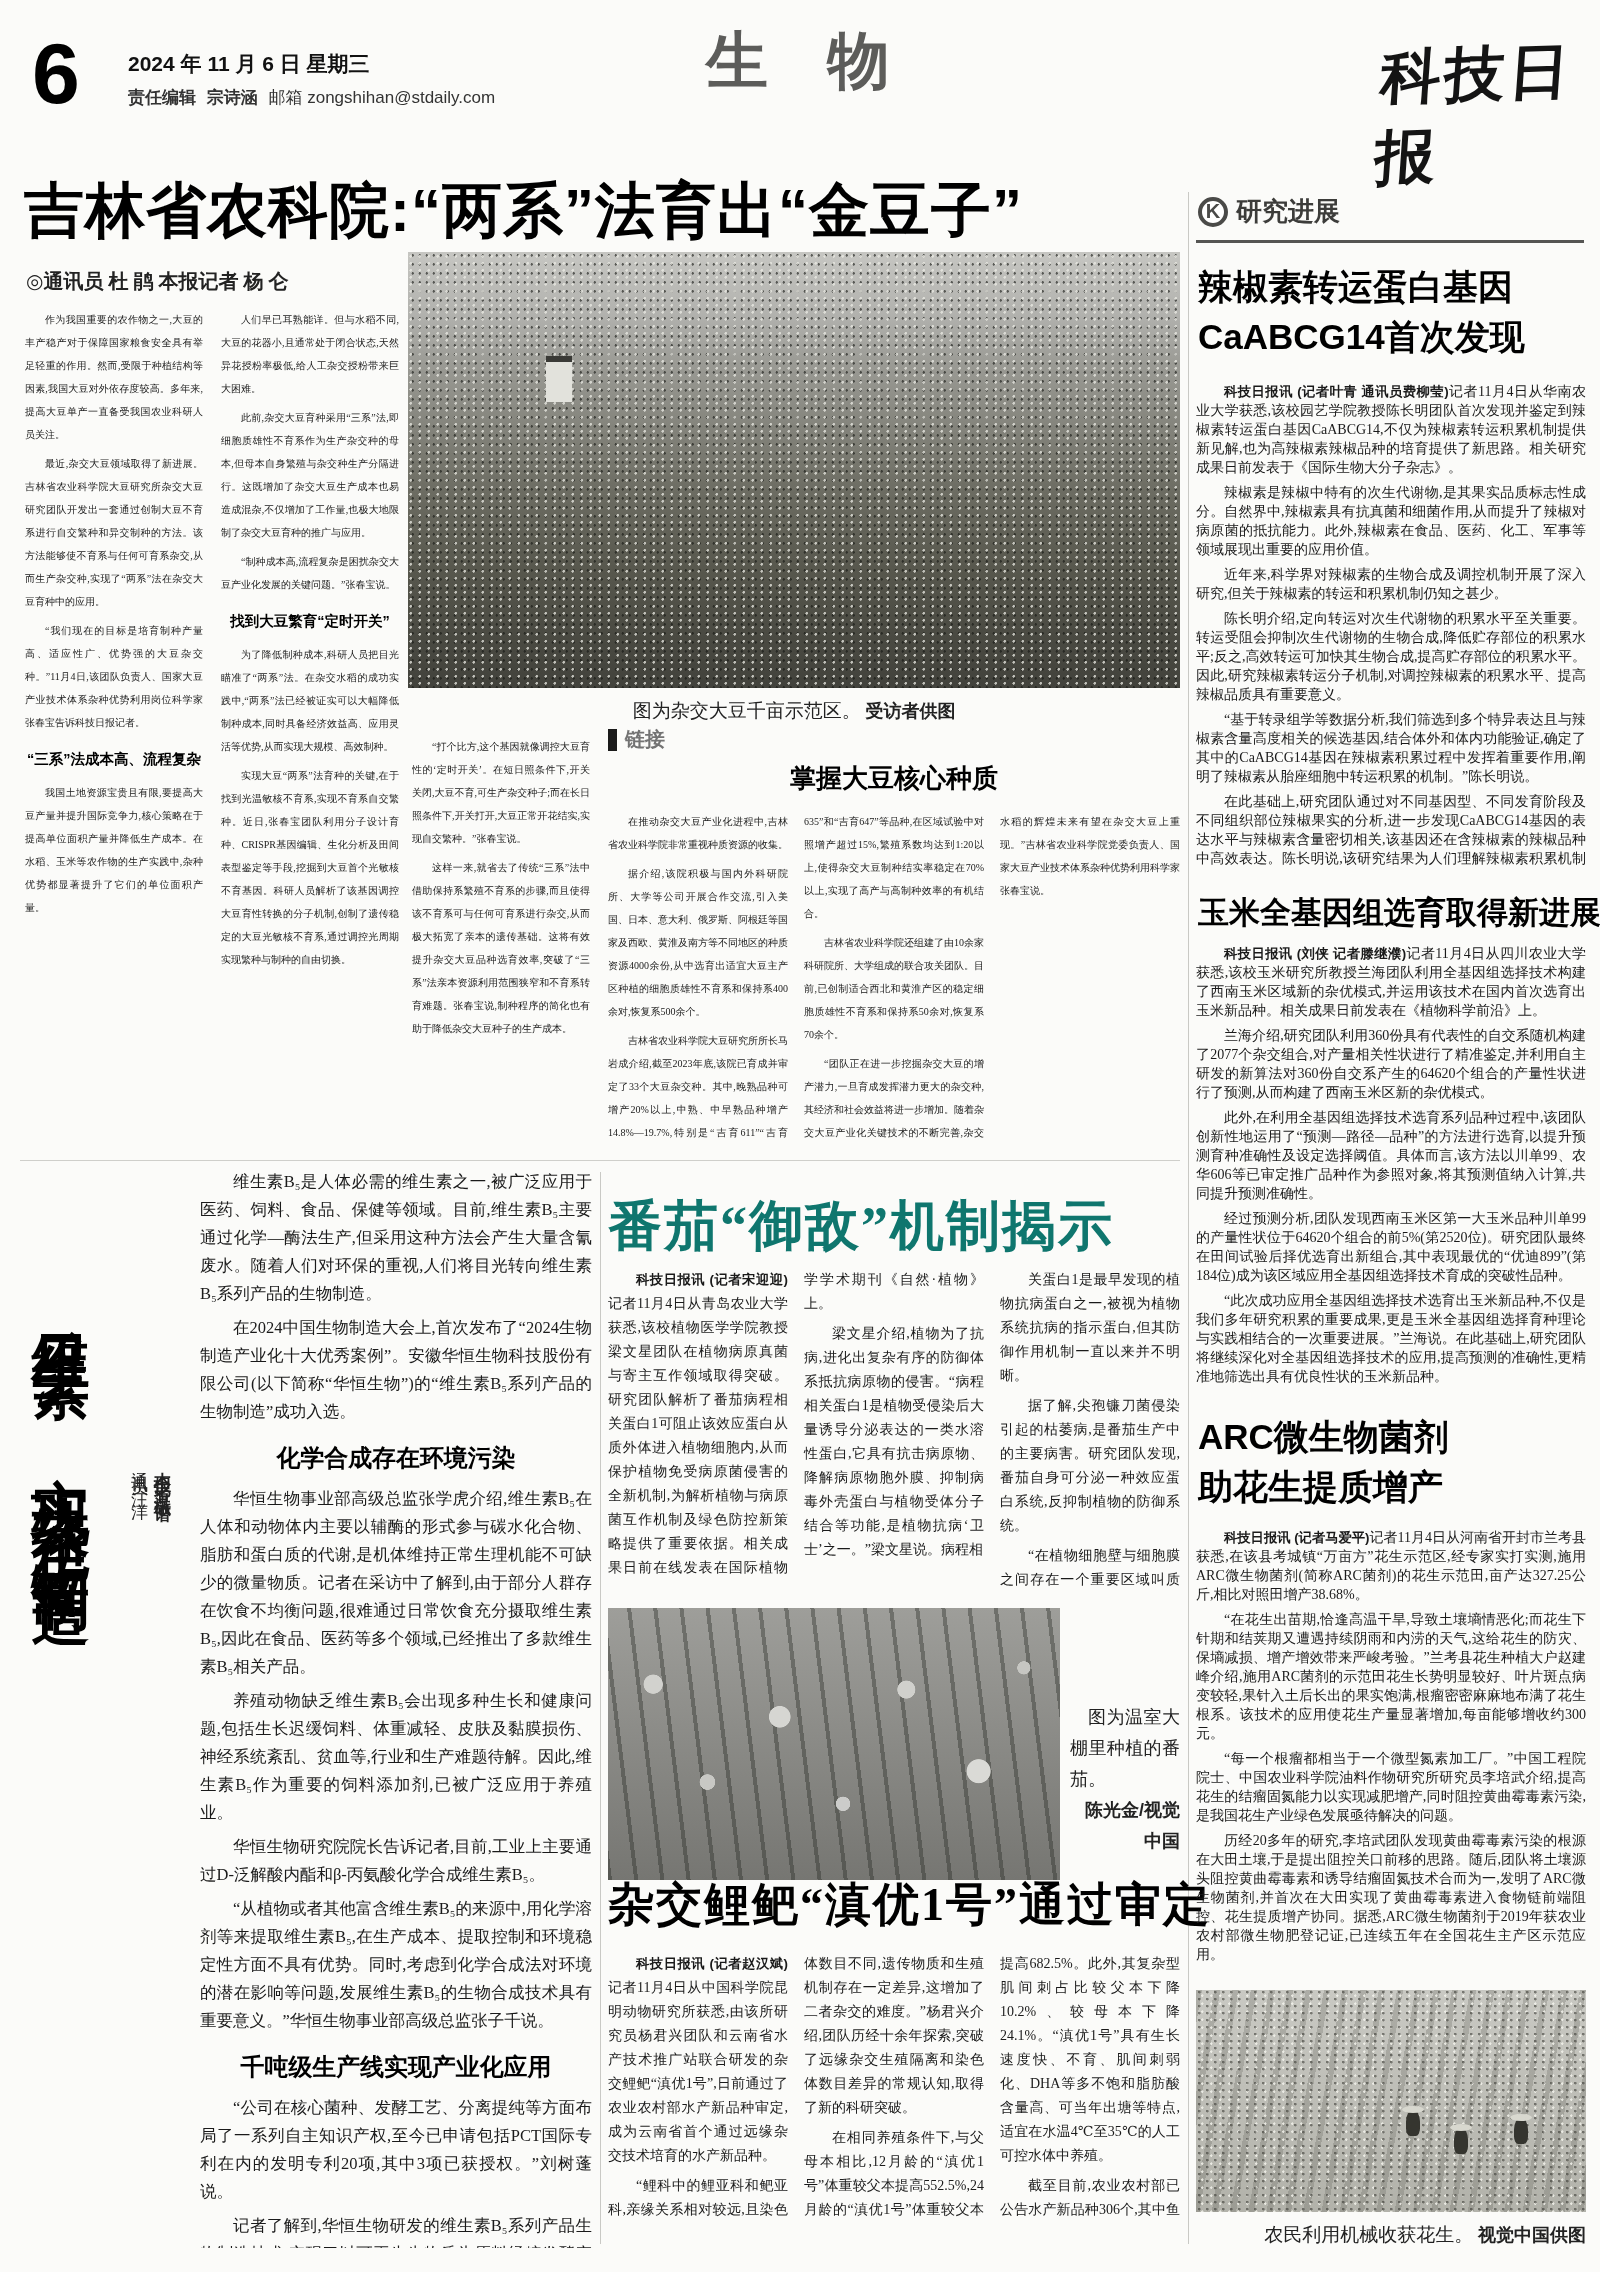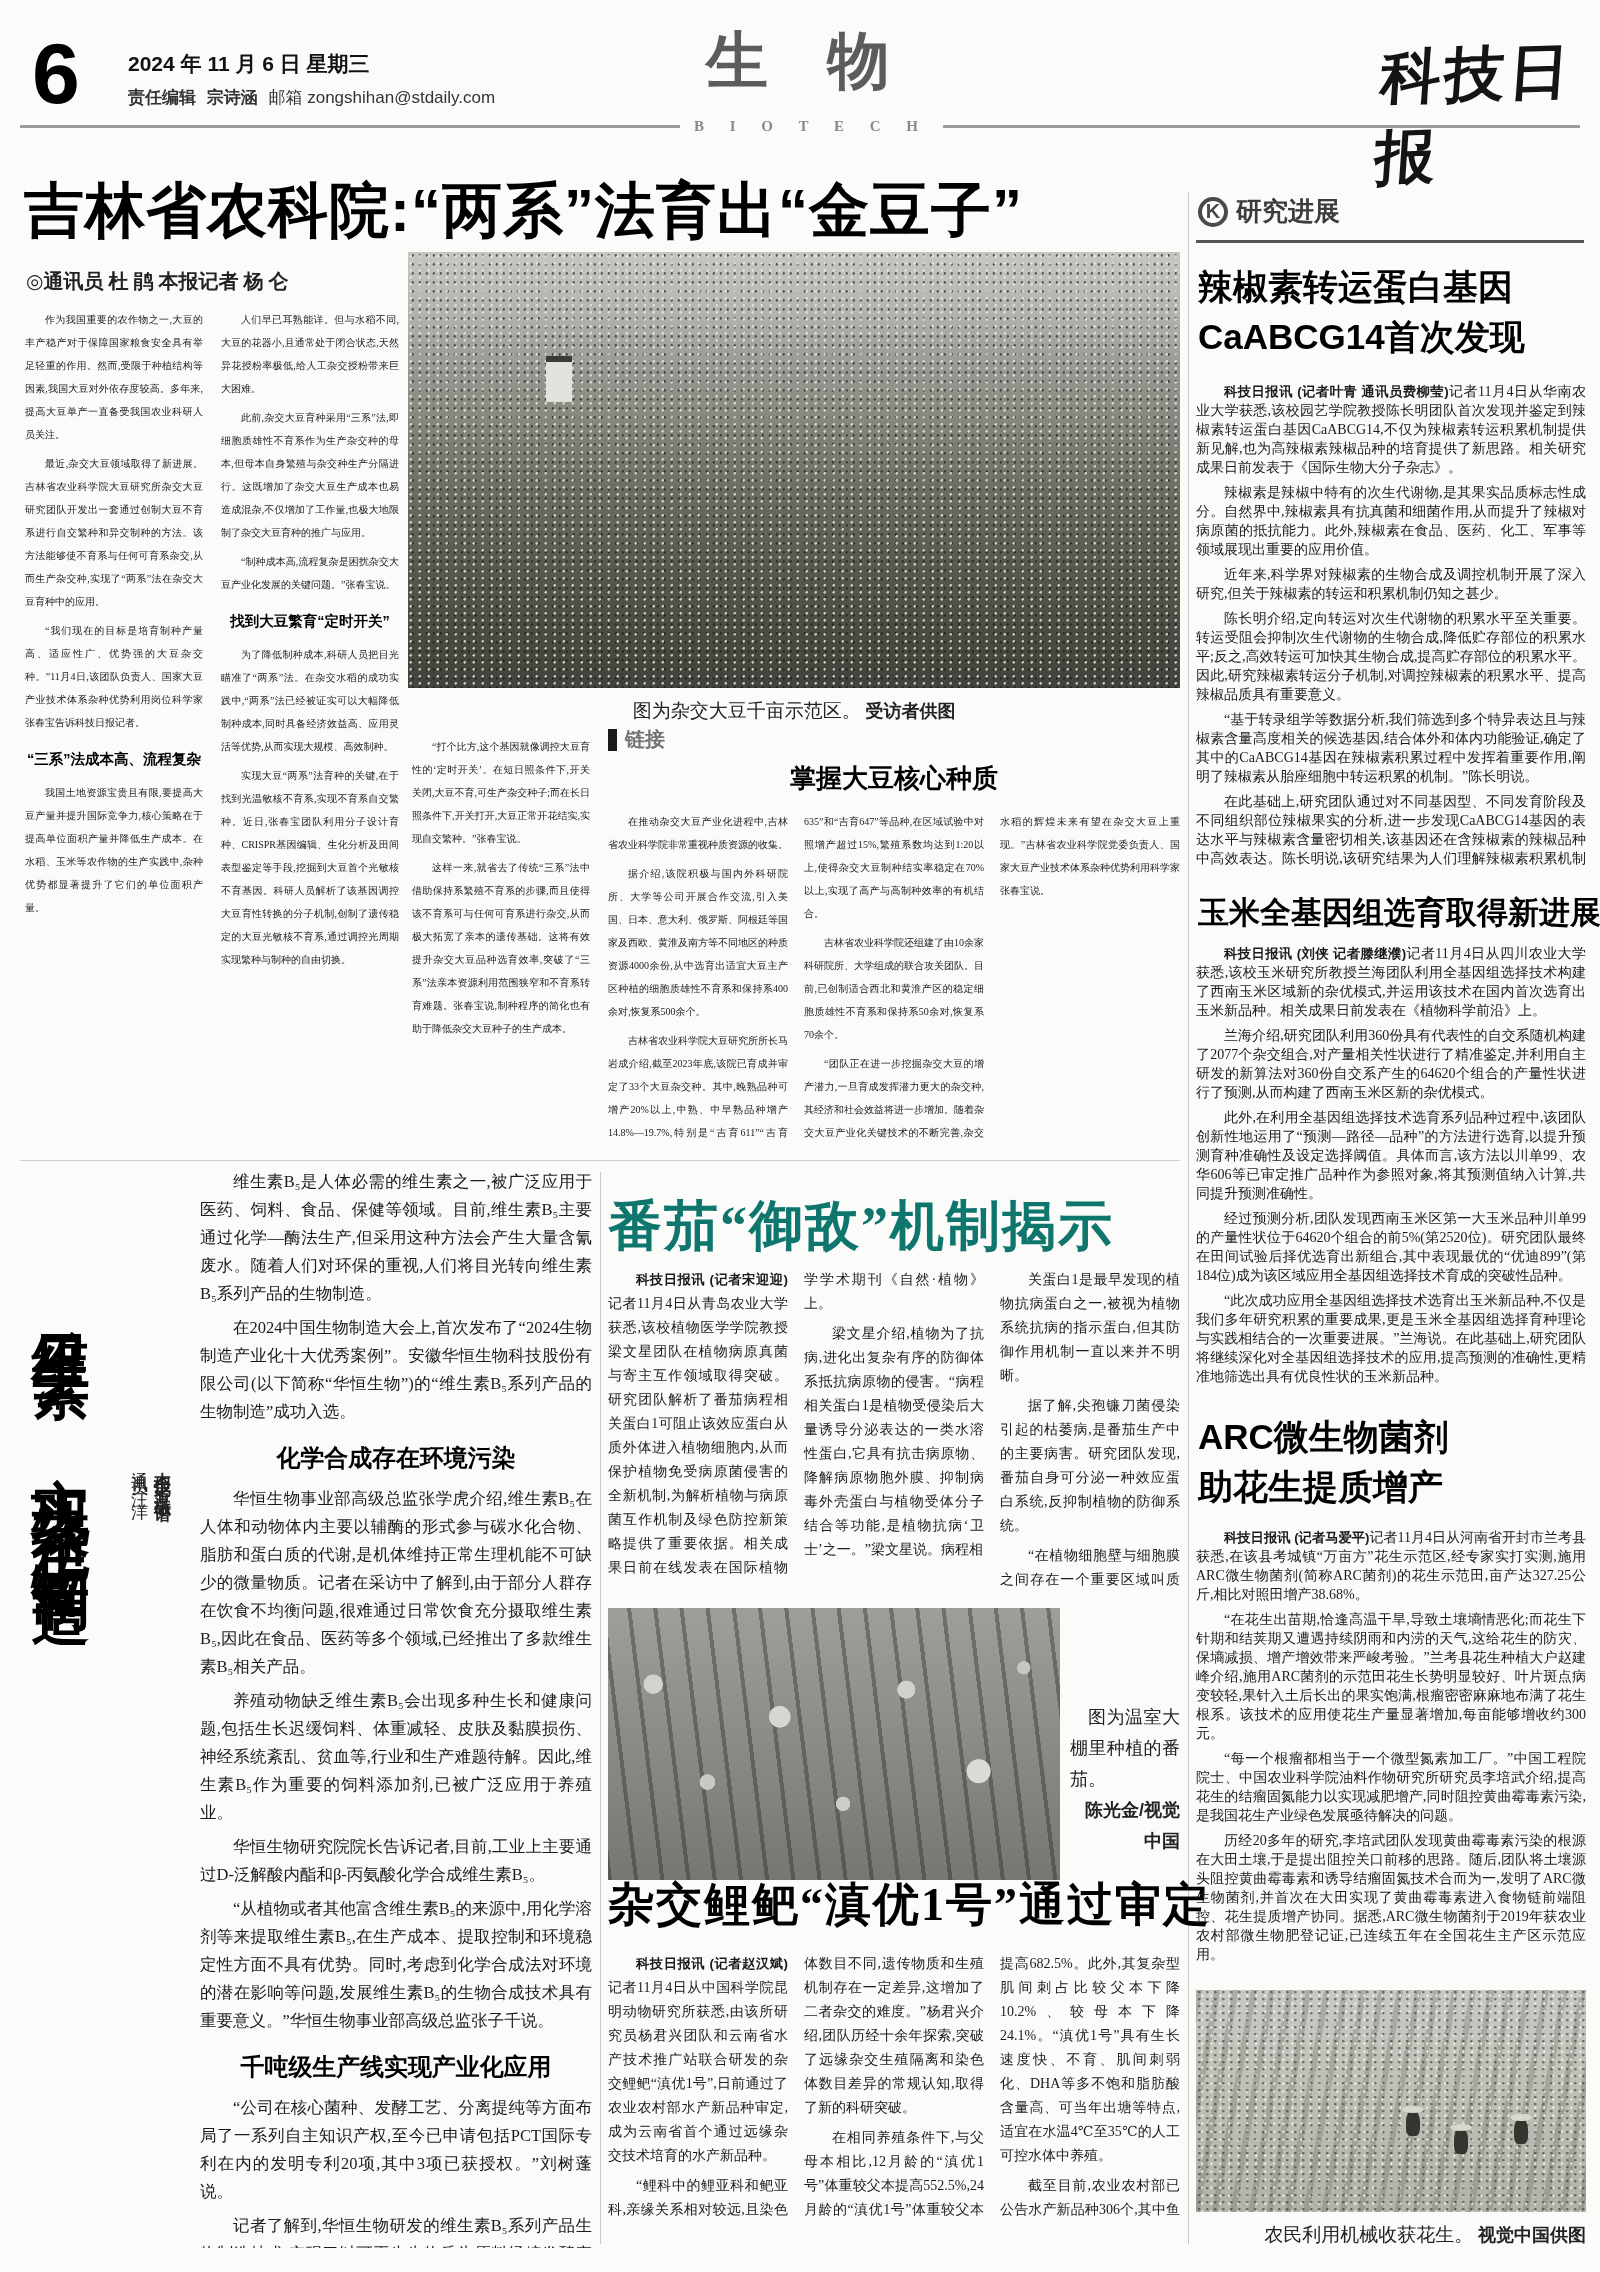--- a/index.html
+++ b/index.html
@@ -102,25 +102,20 @@
   <div class="abs dateline sans" style="left:128px;top:50px;">2024 年 11 月 6 日  星期三</div>
   <div class="abs editline sans" style="left:128px;top:86px;">
     <b>责任编辑</b>
     <b>宗诗涵</b>
     <span>邮箱</span>
     <span>zongshihan@stdaily.com</span>
   </div>
   <div class="abs section-cn" style="left:706px;top:30px;">生 物</div>
   <div class="abs masthead" style="left:1378px;top:34px;">科技日报</div>
 
-  <div class="abs" style="left:20px;top:118px;width:1560px;display:flex;align-items:center;gap:14px;">
-    <div class="hdr-rule" style="flex:0 0 660px;"></div>
-    <div class="section-en">B I O T E C H</div>
-    <div class="hdr-rule" style="flex:1;"></div>
-  </div>
 
   <div class="abs main-head hd-sans" style="left:24px;top:178px;">吉林省农科院:“两系”法育出“金豆子”</div>
   <div class="abs byline" style="left:26px;top:268px;">◎通讯员 杜 鹃  本报记者 杨 仑</div>
 
   <div class="abs flow c-main" style="left:25px;top:308px;width:178px;height:845px;">
       <p class="bp">作为我国重要的农作物之一,大豆的丰产稳产对于保障国家粮食安全具有举足轻重的作用。然而,受限于种植结构等因素,我国大豆对外依存度较高。多年来,提高大豆单产一直备受我国农业科研人员关注。</p>
       <p class="bp">最近,杂交大豆领域取得了新进展。吉林省农业科学院大豆研究所杂交大豆研究团队开发出一套通过创制大豆不育系进行自交繁种和异交制种的方法。该方法能够使不育系与任何可育系杂交,从而生产杂交种,实现了“两系”法在杂交大豆育种中的应用。</p>
       <p class="bp">“我们现在的目标是培育制种产量高、适应性广、优势强的大豆杂交种。”11月4日,该团队负责人、国家大豆产业技术体系杂种优势利用岗位科学家张春宝告诉科技日报记者。</p>
       <div class="flow-sub">“三系”法成本高、流程复杂</div>
       <p class="bp">我国土地资源宝贵且有限,要提高大豆产量并提升国际竞争力,核心策略在于提高单位面积产量并降低生产成本。在水稻、玉米等农作物的生产实践中,杂种优势都显著提升了它们的单位面积产量。</p>

